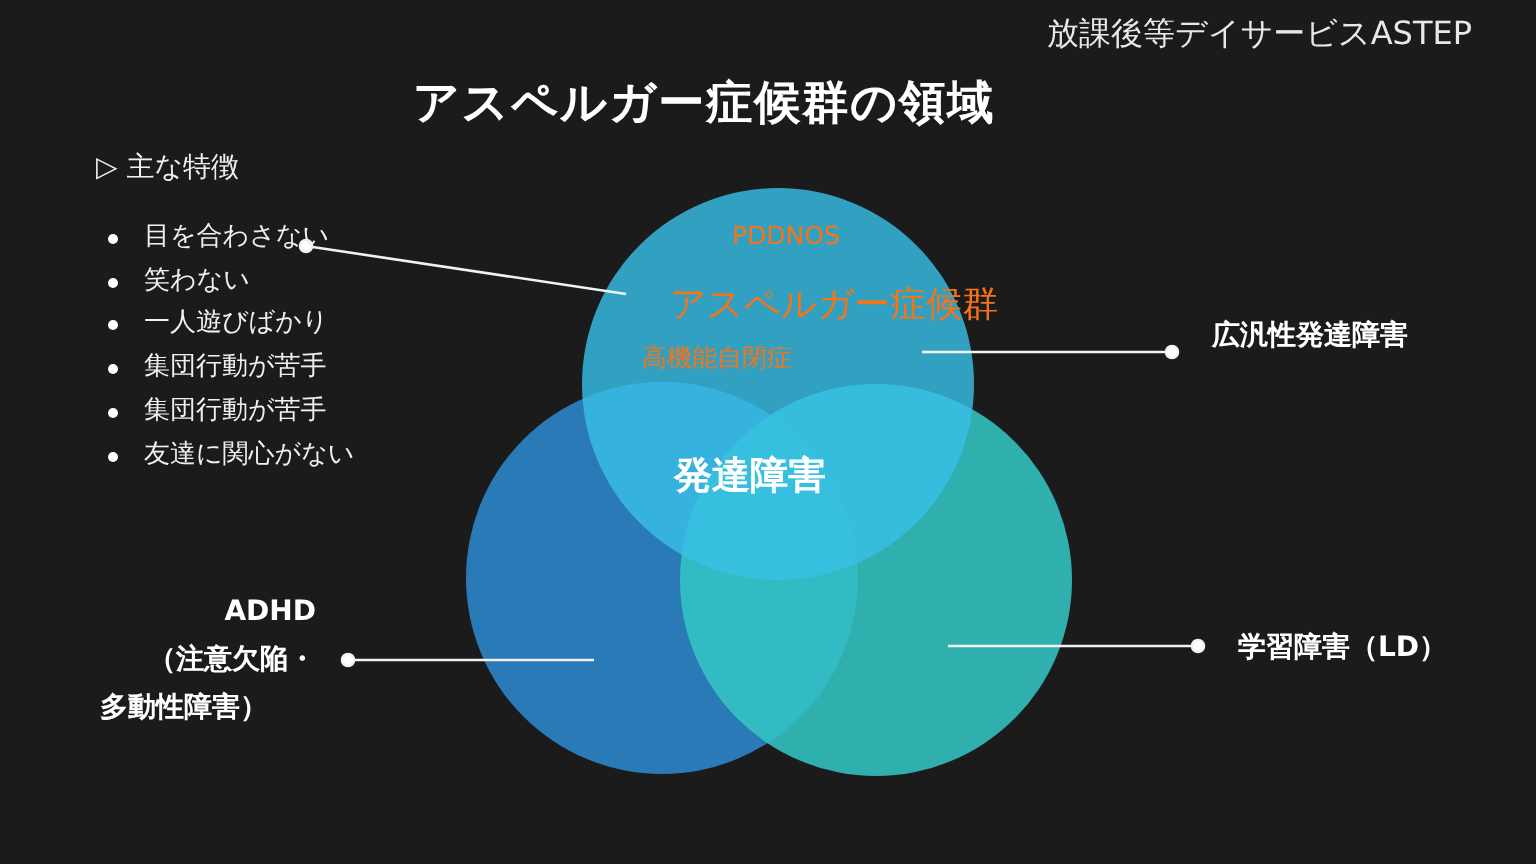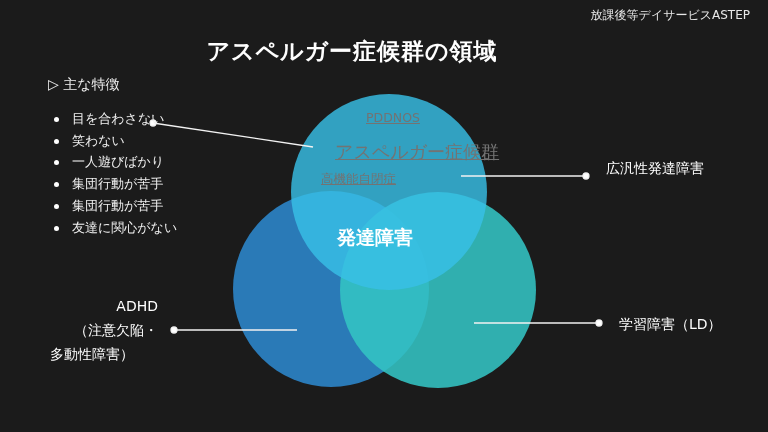--- a/index.html
+++ b/index.html
@@ -1,29 +1,29 @@
 <!DOCTYPE html>
 <html><head>
 <meta charset="utf-8">
 <style>
   html, body { margin:0; padding:0; }
   body { width:768px; height:432px; background:#1b1b1b; position:relative; overflow:hidden;
          font-family:"DejaVu Sans", "Liberation Sans", sans-serif; color:#fff; }
   .abs { position:absolute; }
-  .brand { right:18px; top:7px; font-size:12px; color:#e8e8e8; }
+  .brand { right:32px; top:7px; font-size:16px; color:#e8e8e8; }
   .title { left:0; width:704px; top:36px; text-align:center; font-size:23px; font-weight:bold; letter-spacing:1px; }
   svg.venn { position:absolute; left:0; top:0; }
   .features { left:44px; top:74px; font-size:13px; line-height:21.8px; color:#f0f0f0; }
   .features .head { margin-left:4px; font-size:14px; }
   .features ul { list-style:none; margin:12px; padding:0; }
   .features li { position:relative; padding-left:16px; }
   .features li::before { content:""; position:absolute; left:-2px; top:9px; width:5px; height:5px; border-radius:50%; background:#fff; }
-  .inner { font-size:12.5px; color:#737373;text-decoration:underline; }
+  .inner { font-size:12.5px; color:#f97316; }
   .center-label { font-size:19px; font-weight:bold; }
-  .side { font-size:14px; font-weight:normal; line-height:24px; }
+  .side { font-size:14px; font-weight:bold; line-height:24px; }
 </style>
 </head>
 <body>
 
 <div class="abs brand">放課後等デイサービスASTEP</div>
 <div class="abs title">アスペルガー症候群の領域</div>
 
 <svg class="venn" width="768" height="432">
   <circle cx="331" cy="289" r="98" fill="#2b7fc0" fill-opacity="0.95"></circle>
   <circle cx="438" cy="290" r="98" fill="#33c4c4" fill-opacity="0.88"></circle>

